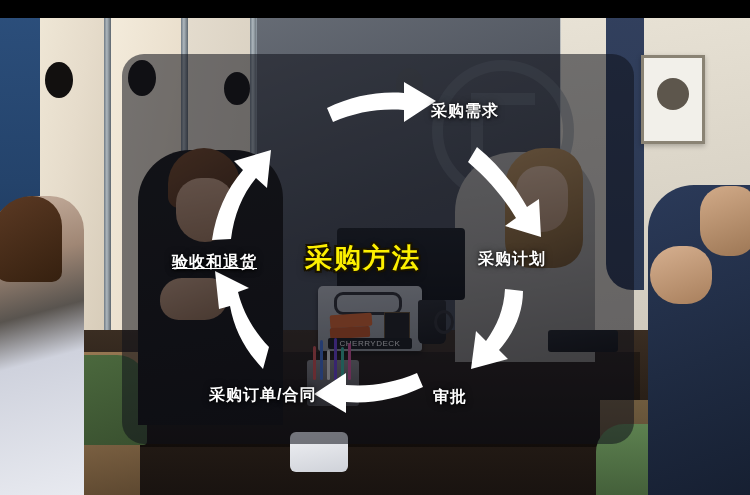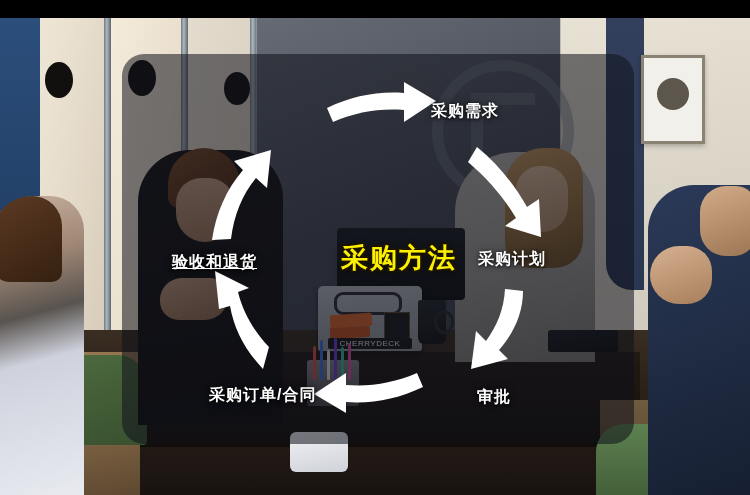--- a/index.html
+++ b/index.html
@@ -231,34 +231,33 @@
     font-weight:bold;
     letter-spacing:1px;
     white-space:nowrap;
     text-shadow:0 1px 3px rgba(0,0,0,.85),0 0 7px rgba(0,0,0,.6);
   }
   .n-reconcile{left:211px;top:101px;}
   .n-demand{left:431px;top:101px;}
   .n-inspect{left:172px;top:252px;text-decoration:underline;}
   .n-plan{left:478px;top:249px;}
   .n-order{left:209px;top:385px;}
-  .n-approval{left:433px;top:387px;margin-left:44px;}
+  .n-approval{left:433px;top:387px;}
 
   .center-title{
     position:absolute;left:305px;top:240px;
     font-size:27px;font-weight:bold;letter-spacing:2px;
     color:#fdf000;
     white-space:nowrap;
     text-shadow:
       -2px -2px 0 #191300, 2px -2px 0 #191300,
       -2px  2px 0 #191300, 2px  2px 0 #191300,
        0   -2px 0 #191300, 0    2px 0 #191300,
       -2px  0   0 #191300, 2px  0   0 #191300,
        0 3px 9px rgba(0,0,0,.8);
-    margin-left: 36px;
   }
 
   .arrows{position:absolute;inset:0;pointer-events:none;}
   .arrows path{fill:#ffffff;}
 </style>
 </head>
 <body>
 
 <div id="stage">
 

